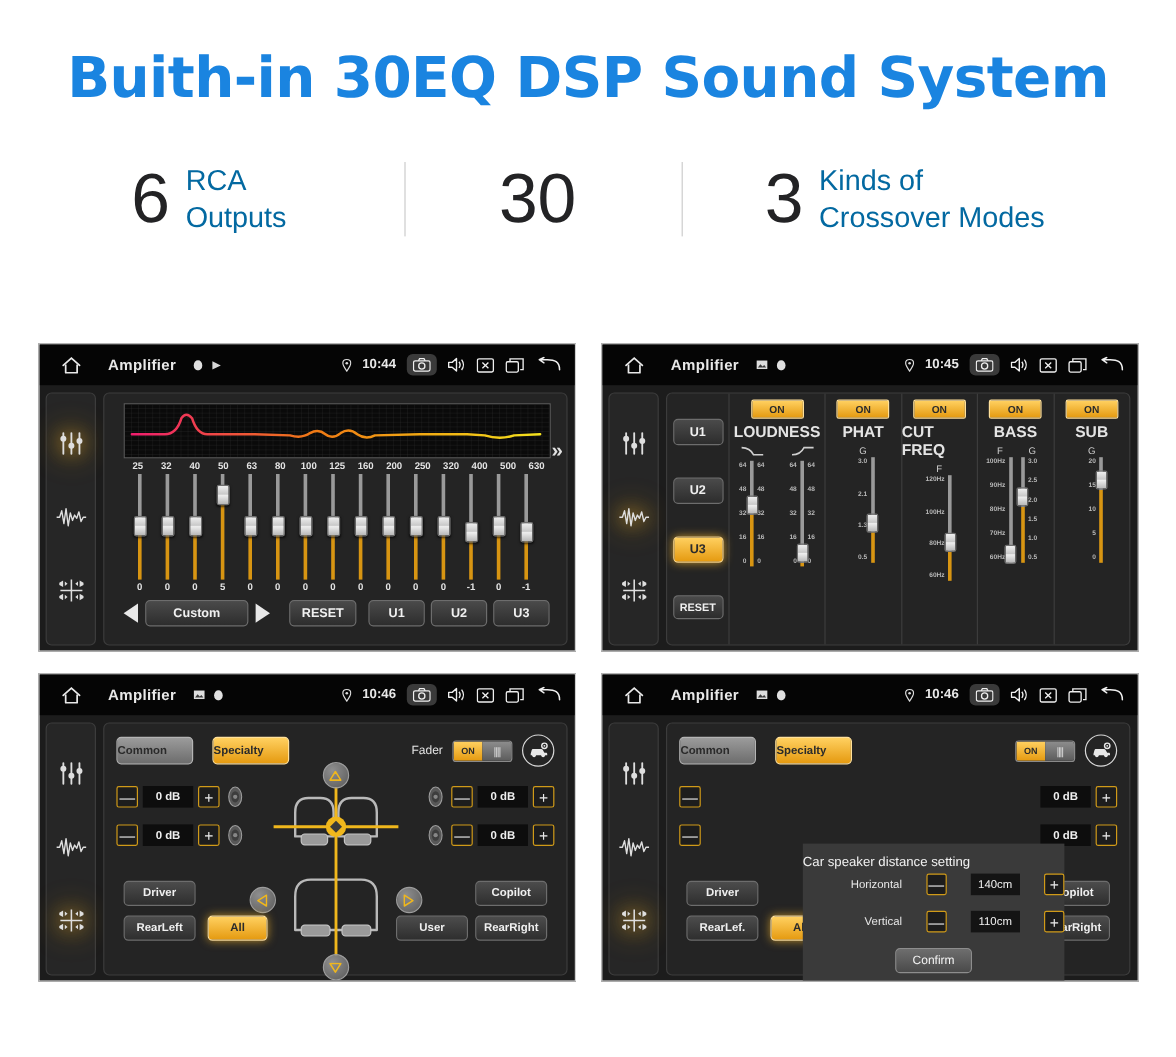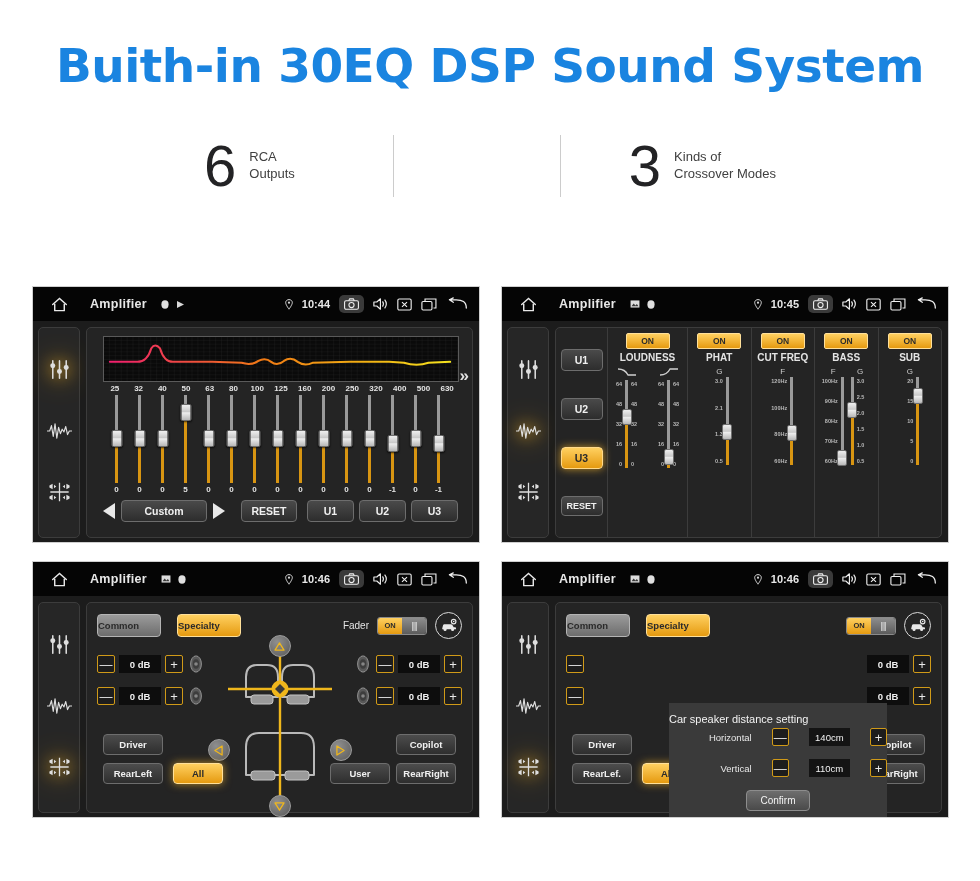--- a/index.html
+++ b/index.html
@@ -32,22 +32,22 @@
   .stat { display: flex; align-items: center; }
   .stat-num {
     font-size: 58px;
     color: #232325;
     font-weight: 300;
     line-height: 1;
     font-family: "Liberation Sans", sans-serif;
   }
   .stat-text {
     margin-left: 13px;
-    font-size: 13px;
-    color: #404040;
+    font-size: 24px;
+    color: #0369a1;
     line-height: 1.3;
     font-weight: 300;
   }
   .stat-sep {
     width: 1px; height: 62px;
     background: #cccccc;
   }
   .sp-a { width: 98px; }
   .sp-b { width: 78px; }
   .sp-c { width: 88px; }
@@ -209,21 +209,21 @@
     display: flex; flex-direction: column;
     align-items: center; padding-top: 5px;
   }
   .amp-col:last-child { border-right: none; }
   .on-pill {
     width: 44px; padding: 2px 0;
     background: linear-gradient(to bottom,#ffd060,#e59a10);
     border: 1px solid #ffe09a; border-radius: 2px;
     color: #2b2b2b; font-size: 8.5px; font-weight: bold; text-align: center;
   }
-  .amp-lbl { color: #e4e4e4; font-size: 10px; font-weight: bold; margin-top: 3px; }
+  .amp-lbl { color: #e4e4e4; font-size: 13px; font-weight: bold; margin-top: 3px; }
   .amp-sub { display: flex; gap: 5px; margin-top: 4px; flex: 1; }
   .amp-slot { display: flex; flex-direction: column; align-items: center; }
   .amp-gf { color: #cfcfcf; font-size: 8px; margin-bottom: 1px; }
   .amp-curve { height: 10px; width: 20px; }
   .scale-row { display: flex; align-items: stretch; height: 88px; }
   .scale-lbls {
     display: flex; flex-direction: column; justify-content: space-between;
     color: #b9b9b9; font-size: 5.5px; font-weight: bold;
     padding: 1px 2px 1px 0; text-align: right; min-width: 16px;
   }
@@ -359,20 +359,21 @@
     <div class="stat-num">6</div>
     <div class="stat-text">
       <div>RCA</div>
       <div>Outputs</div>
     </div>
   </div>
   <div class="sp-a"></div>
   <div class="stat-sep"></div>
   <div class="sp-b"></div>
   <div class="stat">
+    <div class="stat-num">30</div>
   </div>
   <div class="sp-c"></div>
   <div class="stat-sep"></div>
   <div class="sp-d"></div>
   <div class="stat">
     <div class="stat-num">3</div>
     <div class="stat-text">
       <div>Kinds of</div>
       <div>Crossover Modes</div>
     </div>

